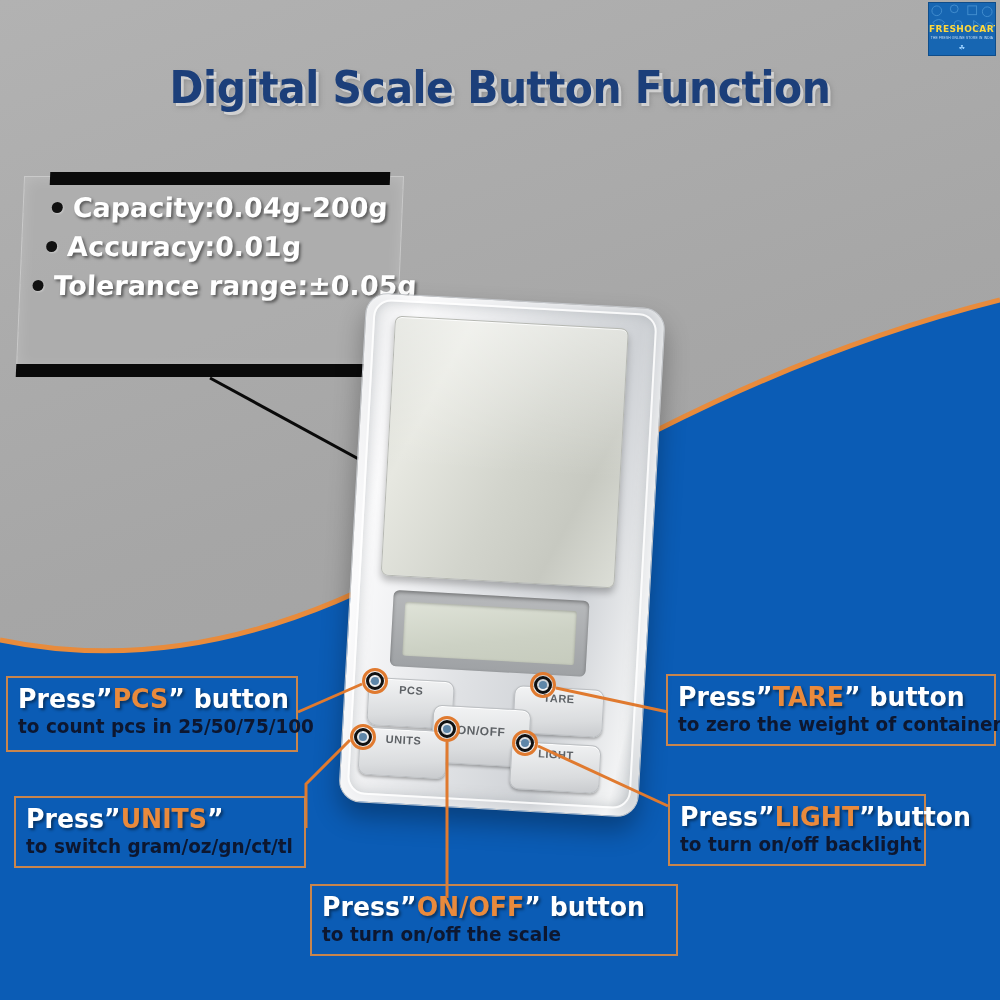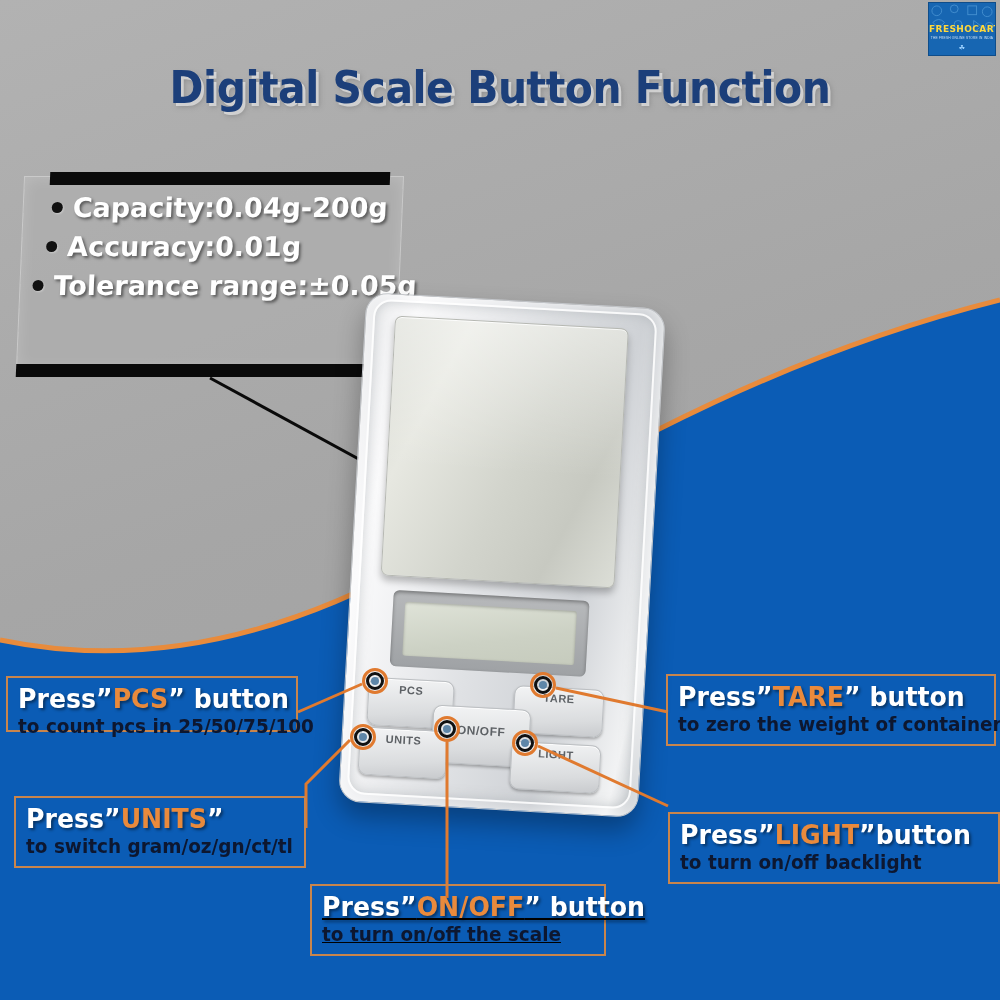--- a/index.html
+++ b/index.html
@@ -149,25 +149,25 @@
     transform:scaleX(.97);transform-origin:left center;
   }
   .callout .line1 em{font-style:normal;color:#e98a3c;}
   .callout .line2{
     font-family:"DejaVu Sans", sans-serif;
     font-weight:bold;font-size:19px;color:#0d1730;white-space:nowrap;margin-top:1px;
     transform:scaleX(.97);transform-origin:left center;
   }
   .cbox{position:absolute;border:2px solid #c9854c;box-sizing:border-box;}
 
-  .co-pcs{left:6px;top:676px;width:292px;height:56px;}
+  .co-pcs{left:6px;top:676px;width:292px;height:76px;}
   .co-units{left:14px;top:796px;width:292px;height:72px;}
   .co-tare{left:666px;top:674px;width:330px;height:72px;}
-  .co-light{left:668px;top:812px;width:332px;height:72px;}
-  .co-onoff{left:310px;top:884px;width:296px;height:72px;text-decoration:underline;}
+  .co-light{left:668px;top:794px;width:258px;height:72px;}
+  .co-onoff{left:310px;top:884px;width:368px;height:72px;}
 </style>
 </head>
 <body>
 
 <div class="stage">
 
   <div class="bg-gray"></div>
   <svg class="bg-svg" viewBox="0 0 1000 1000" preserveAspectRatio="none">
     <path d="M0,1000 L0,640 C120,665 260,650 420,560 C590,465 760,360 1000,300 L1000,1000 Z" fill="#0b5cb5"></path>
     <path d="M0,640 C120,665 260,650 420,560 C590,465 760,360 1000,300" fill="none" stroke="#e88b3c" stroke-width="5"></path>

